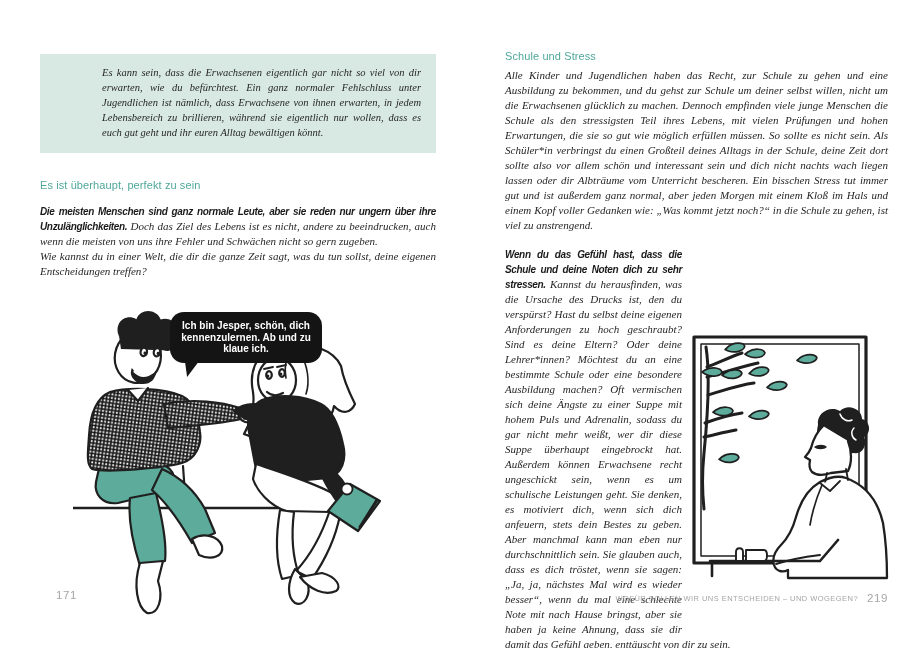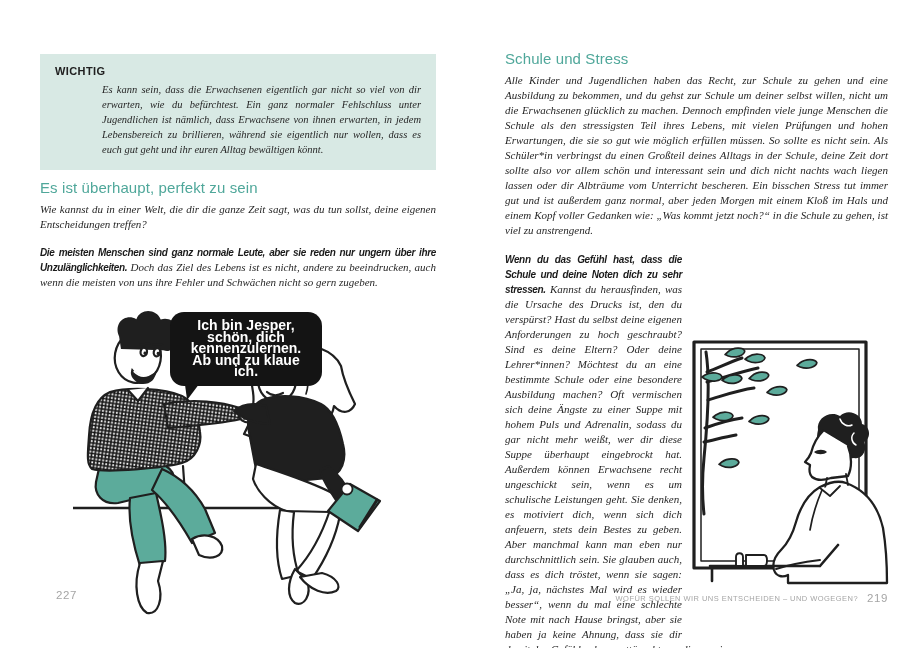--- a/index.html
+++ b/index.html
@@ -15,40 +15,40 @@
     position:relative;width:918px;height:648px;background:#fff;overflow:hidden;
     font-family:"Liberation Serif",serif;color:var(--ink);
   }
   .para{margin:0;text-align:justify;font-size:11px;line-height:15px;color:var(--ink);font-style:italic;}
   .lead{
     font-family:"Liberation Sans",sans-serif;font-weight:bold;
     font-size:10px;letter-spacing:-0.35px;color:#1b1b1b;
   }
   .section-heading{
     font-family:"Liberation Sans",sans-serif;font-weight:400;
-    font-size:15px;color:var(--accent-teal);margin:0 0 6px 0;letter-spacing:.1px;
+    font-size:11px;color:var(--accent-teal);margin:0 0 6px 0;letter-spacing:.1px;
   }
   
   .wichtig{
     position:absolute;left:40px;top:54px;width:396px;box-sizing:border-box;
     background:var(--box-bg);padding:11px 15px 13px 15px;
   }
   .wichtig-title{
     font-family:"Liberation Sans",sans-serif;font-weight:bold;font-size:11px;
     letter-spacing:.4px;color:#202020;margin:0 0 5px 0;
   }
   .wichtig .para{font-size:10.5px;line-height:15px;margin-left:47px;}
   .left-col{position:absolute;left:40px;top:179px;width:396px;}
   .left-col .p2{margin-top:13px;}
   .handshake-illu{position:absolute;left:46px;top:294px;width:414px;height:354px;z-index:1;}
   .bubble{
     position:absolute;left:170px;top:312px;width:152px;box-sizing:border-box;z-index:3;
     background:var(--bubble-bg);color:#fff;border-radius:14px;padding:8px 10px;
     text-align:center;font-family:"Liberation Sans",sans-serif;font-weight:bold;
-    font-size:14px;line-height:11.5px;
+    font-size:10px;line-height:11.5px;
   }
   .bubble-tail{
     position:absolute;left:16px;bottom:-13px;width:0;height:0;
     border-top:15px solid var(--bubble-bg);border-right:15px solid transparent;
     transform:rotate(-8deg);
   }
   .pagenum-left{
     position:absolute;left:56px;top:589px;z-index:4;
     font-family:"Liberation Sans",sans-serif;font-size:11.5px;
     letter-spacing:.6px;color:var(--footer-gray);
@@ -65,28 +65,27 @@
   .running-head{font-size:7.5px;letter-spacing:.45px;vertical-align:1px;}
   .pagenum-right{font-size:11.5px;letter-spacing:.6px;margin-left:9px;}
   svg{overflow:visible;}
 </style>
 </head>
 <body>
 
 <div class="spread">
 
   <div class="wichtig">
-    <h3 class="wichtig-title">WICHTIG</h3>
     <p class="para">Es kann sein, dass die Erwachsenen eigentlich gar nicht so viel von dir erwarten, wie du befürchtest. Ein ganz normaler Fehlschluss unter Jugendlichen ist nämlich, dass Erwachsene von ihnen erwarten, in jedem Lebensbereich zu brillieren, während sie eigentlich nur wollen, dass es euch gut geht und ihr euren Alltag bewältigen könnt.</p>
   </div>
 
   <div class="left-col">
     <h2 class="section-heading">Es ist überhaupt, perfekt zu sein</h2>
+    <p class="para p2"><strong class="lead">Die meisten Menschen sind ganz normale Leute, aber sie reden nur ungern über ihre Unzulänglichkeiten.</strong><span> Doch das Ziel des Lebens ist es nicht, andere zu beeindrucken, auch wenn die meisten von uns ihre Fehler und Schwächen nicht so gern zugeben.</span></p>
     <p class="para">Wie kannst du in einer Welt, die dir die ganze Zeit sagt, was du tun sollst, deine eigenen Entscheidungen treffen?</p>
-    <p class="para p2"><strong class="lead">Die meisten Menschen sind ganz normale Leute, aber sie reden nur ungern über ihre Unzulänglichkeiten.</strong><span> Doch das Ziel des Lebens ist es nicht, andere zu beeindrucken, auch wenn die meisten von uns ihre Fehler und Schwächen nicht so gern zugeben.</span></p>
   </div>
 
   <svg class="handshake-illu" viewBox="0 0 414 354" aria-hidden="true">
     <defs>
       <pattern id="xh" width="7" height="7" patternUnits="userSpaceOnUse" patternTransform="rotate(8)">
         <rect width="7" height="7" fill="#fff"></rect>
         <path d="M0 1H7 M0 4.5H7" stroke="#141414" stroke-width="1.7"></path>
         <path d="M1 0V7 M4.5 0V7" stroke="#141414" stroke-width="1.7"></path>
       </pattern>
     </defs>
@@ -140,21 +139,21 @@
       <path d="M331 206 L314 233" stroke-width="3"></path>
       <circle cx="301" cy="195" r="5.5" fill="#fff" stroke-width="1.8"></circle>
     </g>
   </svg>
 
   <div class="bubble">
     <span>Ich bin Jesper, schön, dich kennen­zulernen. Ab und zu klaue ich.</span>
     <div class="bubble-tail"></div>
   </div>
 
-  <div class="pagenum-left">227</div>
+  <div class="pagenum-left">171</div>
 
   <div class="right-col">
     <h2 class="section-heading">Schule und Stress</h2>
     <p class="para">Alle Kinder und Jugendlichen haben das Recht, zur Schule zu gehen und eine Ausbildung zu bekommen, und du gehst zur Schule um deiner selbst willen, nicht um die Erwachsenen glücklich zu machen. Dennoch empfinden viele junge Menschen die Schule als den stressigsten Teil ihres Lebens, mit vielen Prüfungen und hohen Erwartungen, die sie so gut wie möglich erfüllen müssen. So sollte es nicht sein. Als Schüler*in verbringst du einen Großteil deines Alltags in der Schule, deine Zeit dort sollte also vor allem schön und interessant sein und dich nicht nachts wach liegen lassen oder dir Albträume vom Unterricht bescheren. Ein bisschen Stress tut immer gut und ist außerdem ganz normal, aber jeden Morgen mit einem Kloß im Hals und einem Kopf voller Gedanken wie: „Was kommt jetzt noch?“ in die Schule zu gehen, ist viel zu anstrengend.</p>
     <p class="para p2"><span class="window-float">
           <svg class="window-svg" width="198" height="245" viewBox="0 0 198 245" aria-hidden="true">
         <g stroke="#1f1f1f" fill="none" stroke-linecap="round" stroke-linejoin="round">
           <rect x="4" y="4" width="172" height="226" stroke-width="3.2"></rect>
           <rect x="11" y="11" width="158" height="212" stroke-width="1.5"></rect>
           <g stroke-width="3">

